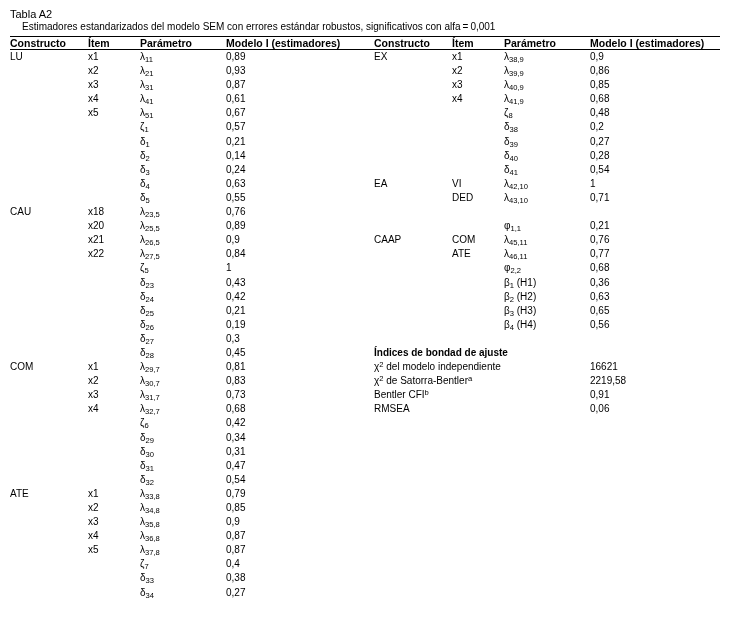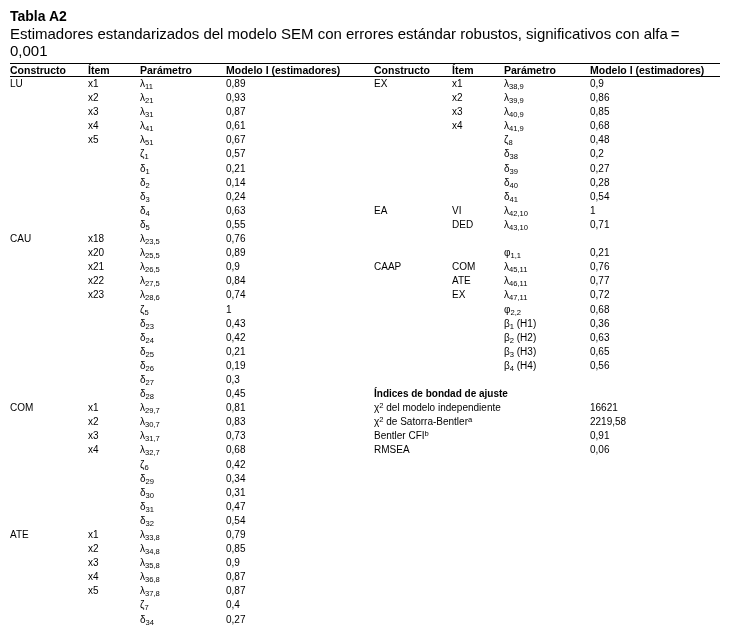--- a/index.html
+++ b/index.html
@@ -17,28 +17,28 @@
   }
   .page {
     width: 730px;
     height: 627px;
     box-sizing: border-box;
     padding: 8px 10px 4px 10px;
     position: relative;
   }
   .tbl-label {
     font-family: "Liberation Sans", sans-serif;
-    font-weight: bold;
-    font-size: 14px;
+    font-weight: normal;
+    font-size: 11px;
     margin: 0 0 1px 0;
   }
   .tbl-caption {
     font-family: "Liberation Sans", sans-serif;
-    font-size: 15px;
-    margin: 0 0 4px 0;
+    font-size: 10px;
+    margin: 0 0 4px 12px;
   }
   .rule-top {
     border-top: 1.4px solid #000;
     margin-top: 2px;
   }
   .rule-mid {
     border-top: 0.8px solid #000;
   }
   table.grid {
     width: 100%;
@@ -267,31 +267,20 @@
           <td class="colC"><span>λ</span><span class="sub">27,5</span></td>
           <td class="colD">0,84</td>
           <td class="gap"></td>
           <td class="colA"></td>
           <td class="colB">ATE</td>
           <td class="colC"><span>λ</span><span class="sub">46,11</span></td>
           <td class="colD">0,77</td>
         </tr>
         <tr>
           <td class="colA"></td>
-          <td class="colB">x23</td>
-          <td class="colC"><span>λ</span><span class="sub">28,6</span></td>
-          <td class="colD">0,74</td>
-          <td class="gap"></td>
-          <td class="colA"></td>
-          <td class="colB">EX</td>
-          <td class="colC"><span>λ</span><span class="sub">47,11</span></td>
-          <td class="colD">0,72</td>
-        </tr>
-        <tr>
-          <td class="colA"></td>
           <td class="colB"></td>
           <td class="colC"><span>ζ</span><span class="sub">5</span></td>
           <td class="colD">1</td>
           <td class="gap"></td>
           <td class="colA"></td>
           <td class="colB"></td>
           <td class="colC"><span>φ</span><span class="sub">2,2</span></td>
           <td class="colD">0,68</td>
         </tr>
         <tr>
@@ -511,20 +500,31 @@
           <td class="colD">0,4</td>
           <td class="gap"></td>
           <td class="colA"></td>
           <td class="colB"></td>
           <td class="colC"></td>
           <td class="colD"></td>
         </tr>
         <tr>
           <td class="colA"></td>
           <td class="colB"></td>
+          <td class="colC"><span>δ</span><span class="sub">33</span></td>
+          <td class="colD">0,38</td>
+          <td class="gap"></td>
+          <td class="colA"></td>
+          <td class="colB"></td>
+          <td class="colC"></td>
+          <td class="colD"></td>
+        </tr>
+        <tr>
+          <td class="colA"></td>
+          <td class="colB"></td>
           <td class="colC"><span>δ</span><span class="sub">34</span></td>
           <td class="colD">0,27</td>
           <td class="gap"></td>
           <td class="colA"></td>
           <td class="colB"></td>
           <td class="colC"></td>
           <td class="colD"></td>
         </tr>
       </tbody>
   </table>

